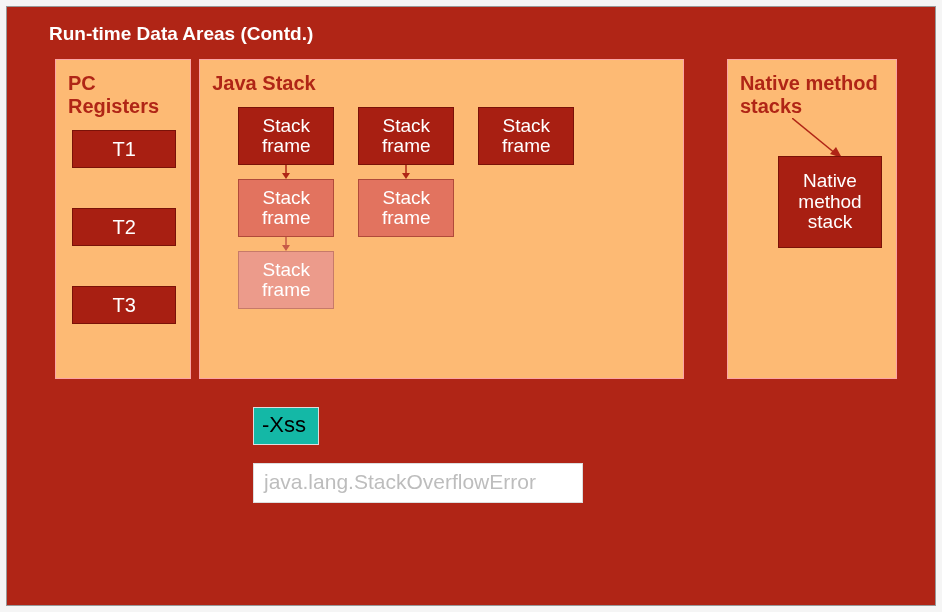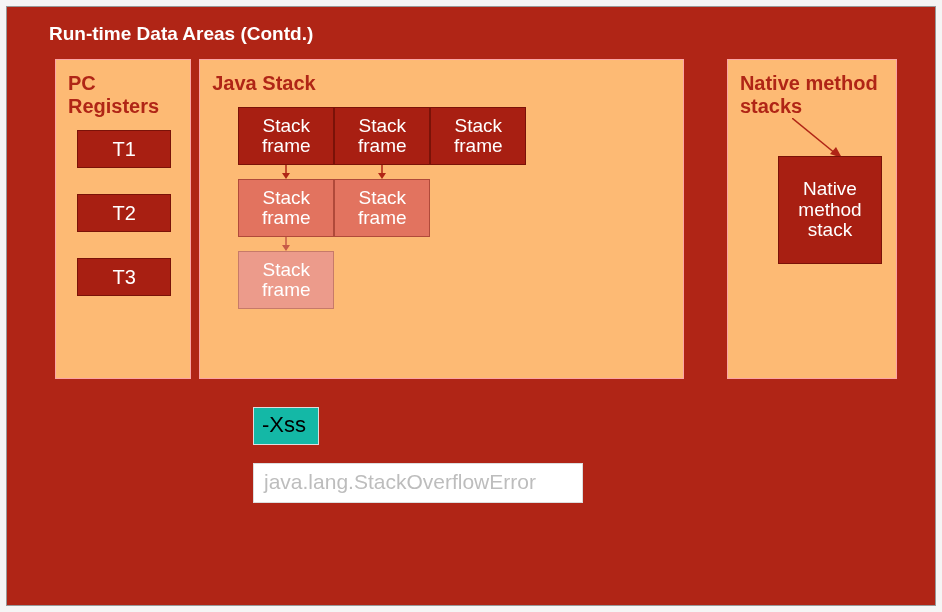--- a/index.html
+++ b/index.html
@@ -41,31 +41,32 @@
     font-weight: bold;
     font-size: 20px;
     margin-bottom: 12px;
   }
   .pc-panel { width: 140px; }
   .stacks-panel { width: 500px; }
   .native-panel { width: 175px; margin-left: 35px; }
   .reg-box {
     background: #a81f12;
     color: #fff;
-    width: 94px;
+    width: 104px;
     height: 38px;
-    margin: 0 auto 26px auto;
+    margin: 0 auto 40px auto;
     display: flex;
     align-items: center;
     justify-content: center;
     font-size: 20px;
     border: 1px solid #7a1208;
   }
   .stacks-cols {
     display: flex;
+    gap: 24px;
     padding-left: 26px;
   }
   .stack-col { display: flex; flex-direction: column; align-items: center; }
   .frame {
     background: #a81f12;
     color: #fff;
     width: 96px;
     height: 58px;
     display: flex;
     align-items: center;
@@ -81,21 +82,21 @@
     height: 14px;
     display: flex;
     align-items: center;
     justify-content: center;
   }
   .arrow-down svg { width: 10px; height: 14px; }
   .native-box {
     background: #a81f12;
     color: #fff;
     width: 104px;
-    height: 108px;
+    height: 92px;
     display: flex;
     align-items: center;
     justify-content: center;
     text-align: center;
     font-size: 19px;
     line-height: 1.1;
     border: 1px solid #7a1208;
     position: absolute;
     right: 14px;
     top: 96px;

